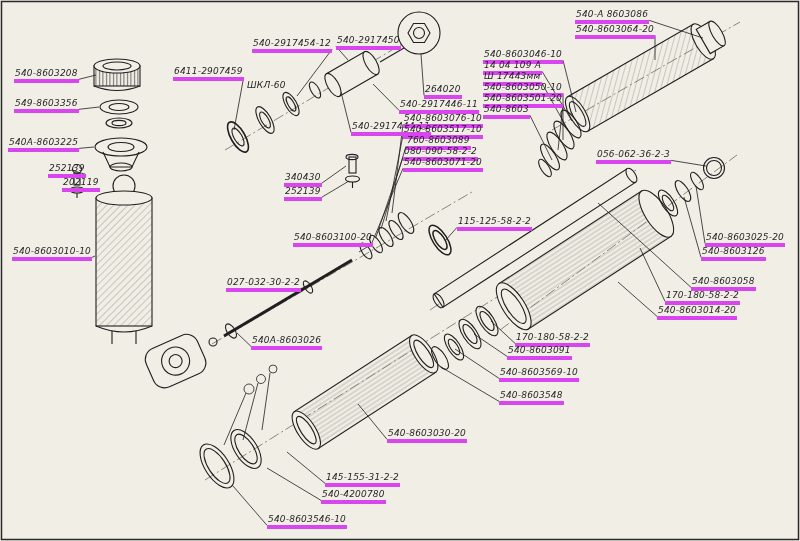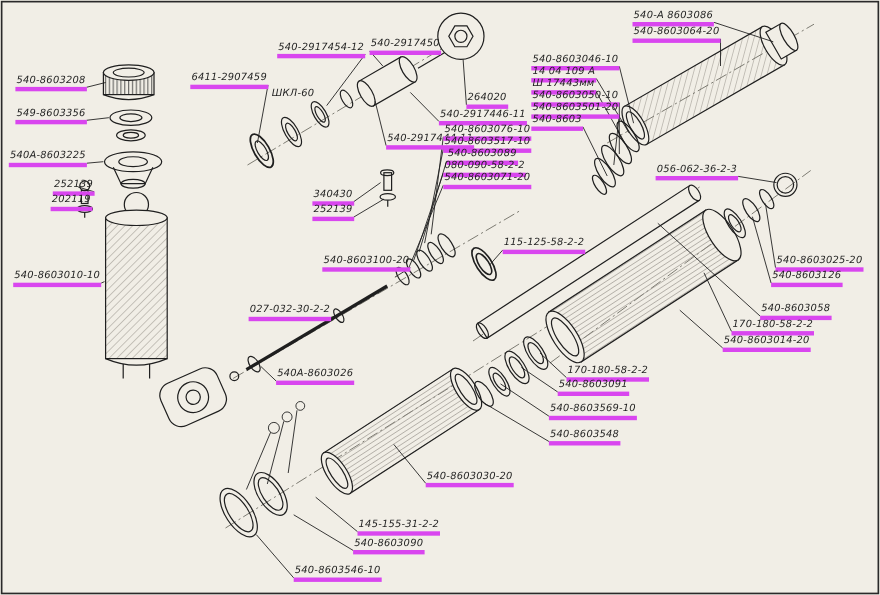--- a/index.html
+++ b/index.html
@@ -243,32 +243,32 @@
         <line x1="321" y1="500.34375" x2="267" y2="468"></line>
         <line x1="267" y1="525.34375" x2="233" y2="486"></line>
       </g>
 </svg>
 
 
 <div class="lbl" style="left: 14px; top: 68px;">540-8603208</div>
     <div class="lbl" style="left: 14px; top: 98px;">549-8603356</div>
     <div class="lbl" style="left: 8px; top: 137px;">540А-8603225</div>
     <div class="lbl" style="left: 48px; top: 163px;">252139</div>
-    <div class="lbl" style="left: 46px; top: 177px; font-style: italic;">202119</div>
+    <div class="lbl" style="left: 62px; top: 177px; font-style: italic;">202119</div>
     <div class="lbl" style="left: 12px; top: 246px;">540-8603010-10</div>
     <div class="lbl" style="left: 173px; top: 66px;">6411-2907459</div>
     <div class="lbl nl" style="left: 198px; top: 80px;">ШКЛ-60</div>
     <div class="lbl" style="left: 252px; top: 38px;">540-2917454-12</div>
     <div class="lbl" style="left: 336px; top: 35px;">540-2917450</div>
     <div class="lbl" style="left: 424px; top: 84px;">264020</div>
     <div class="lbl" style="left: 399px; top: 99px;">540-2917446-11</div>
     <div class="lbl" style="left: 351px; top: 121px;">540-2917444-11</div>
     <div class="lbl" style="left: 403px; top: 113px;">540-8603076-10</div>
     <div class="lbl" style="left: 403px; top: 124px;">540-8603517-10</div>
-    <div class="lbl" style="left: 406px; top: 135px;">540-8603089</div>
+    <div class="lbl" style="left: 406px; top: 135px;">760-8603089</div>
     <div class="lbl" style="left: 403px; top: 146px;">080-090-58-2-2</div>
     <div class="lbl" style="left: 403px; top: 157px;">540-8603071-20</div>
     <div class="lbl" style="left: 284px; top: 172px;">340430</div>
     <div class="lbl" style="left: 284px; top: 186px;">252139</div>
     <div class="lbl" style="left: 457px; top: 216px;">115-125-58-2-2</div>
     <div class="lbl" style="left: 293px; top: 232px;">540-8603100-20</div>
     <div class="lbl" style="left: 226px; top: 277px;">027-032-30-2-2</div>
     <div class="lbl" style="left: 251px; top: 335px;">540А-8603026</div>
     <div class="lbl" style="left: 575px; top: 9px;">540-А 8603086</div>
     <div class="lbl" style="left: 575px; top: 24px;">540-8603064-20</div>
@@ -283,15 +283,15 @@
     <div class="lbl" style="left: 701px; top: 246px;">540-8603126</div>
     <div class="lbl" style="left: 691px; top: 276px;">540-8603058</div>
     <div class="lbl" style="left: 665px; top: 290px;">170-180-58-2-2</div>
     <div class="lbl" style="left: 657px; top: 305px;">540-8603014-20</div>
     <div class="lbl" style="left: 515px; top: 332px;">170-180-58-2-2</div>
     <div class="lbl" style="left: 507px; top: 345px;">540-8603091</div>
     <div class="lbl" style="left: 499px; top: 367px;">540-8603569-10</div>
     <div class="lbl" style="left: 499px; top: 390px;">540-8603548</div>
     <div class="lbl" style="left: 387px; top: 428px;">540-8603030-20</div>
     <div class="lbl" style="left: 325px; top: 472px;">145-155-31-2-2</div>
-    <div class="lbl" style="left: 321px; top: 489px;">540-8603090</div>
+    <div class="lbl" style="left: 321px; top: 489px;">540-4200780</div>
     <div class="lbl" style="left: 267px; top: 514px;">540-8603546-10</div>
   </div>
 
 </body></html>

